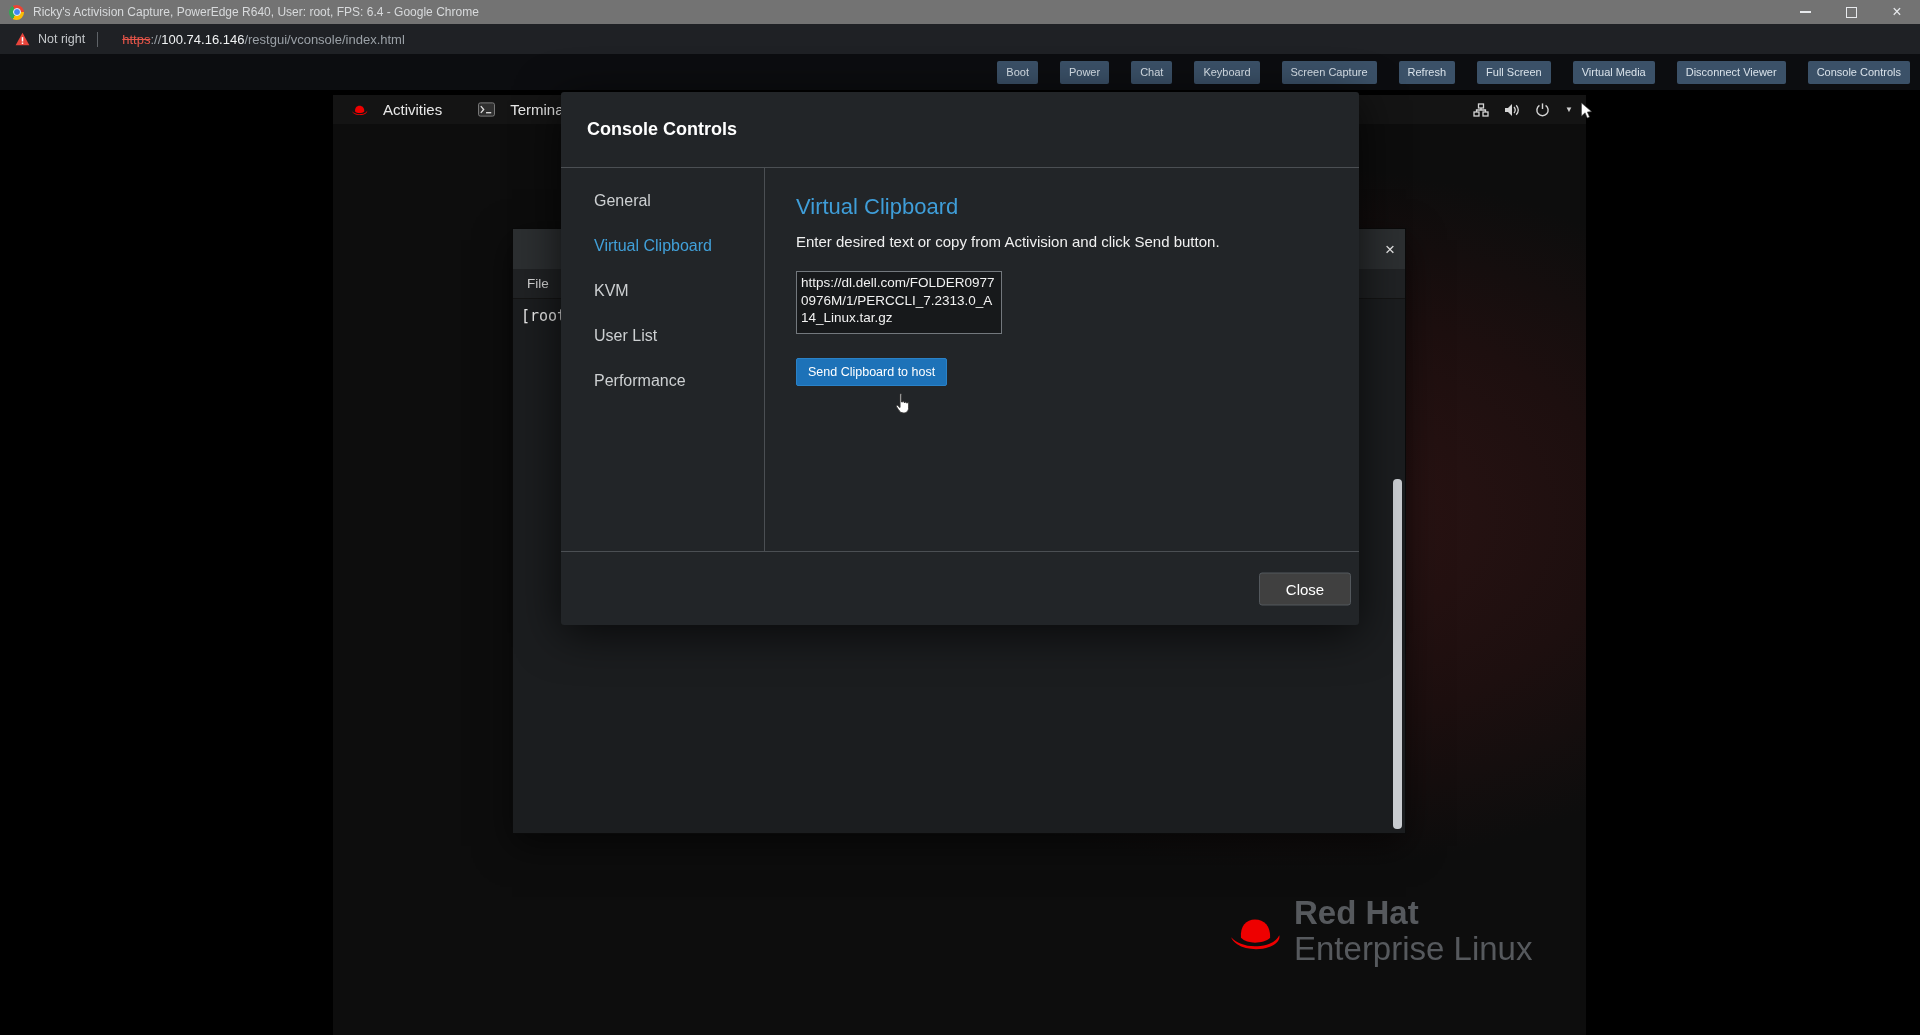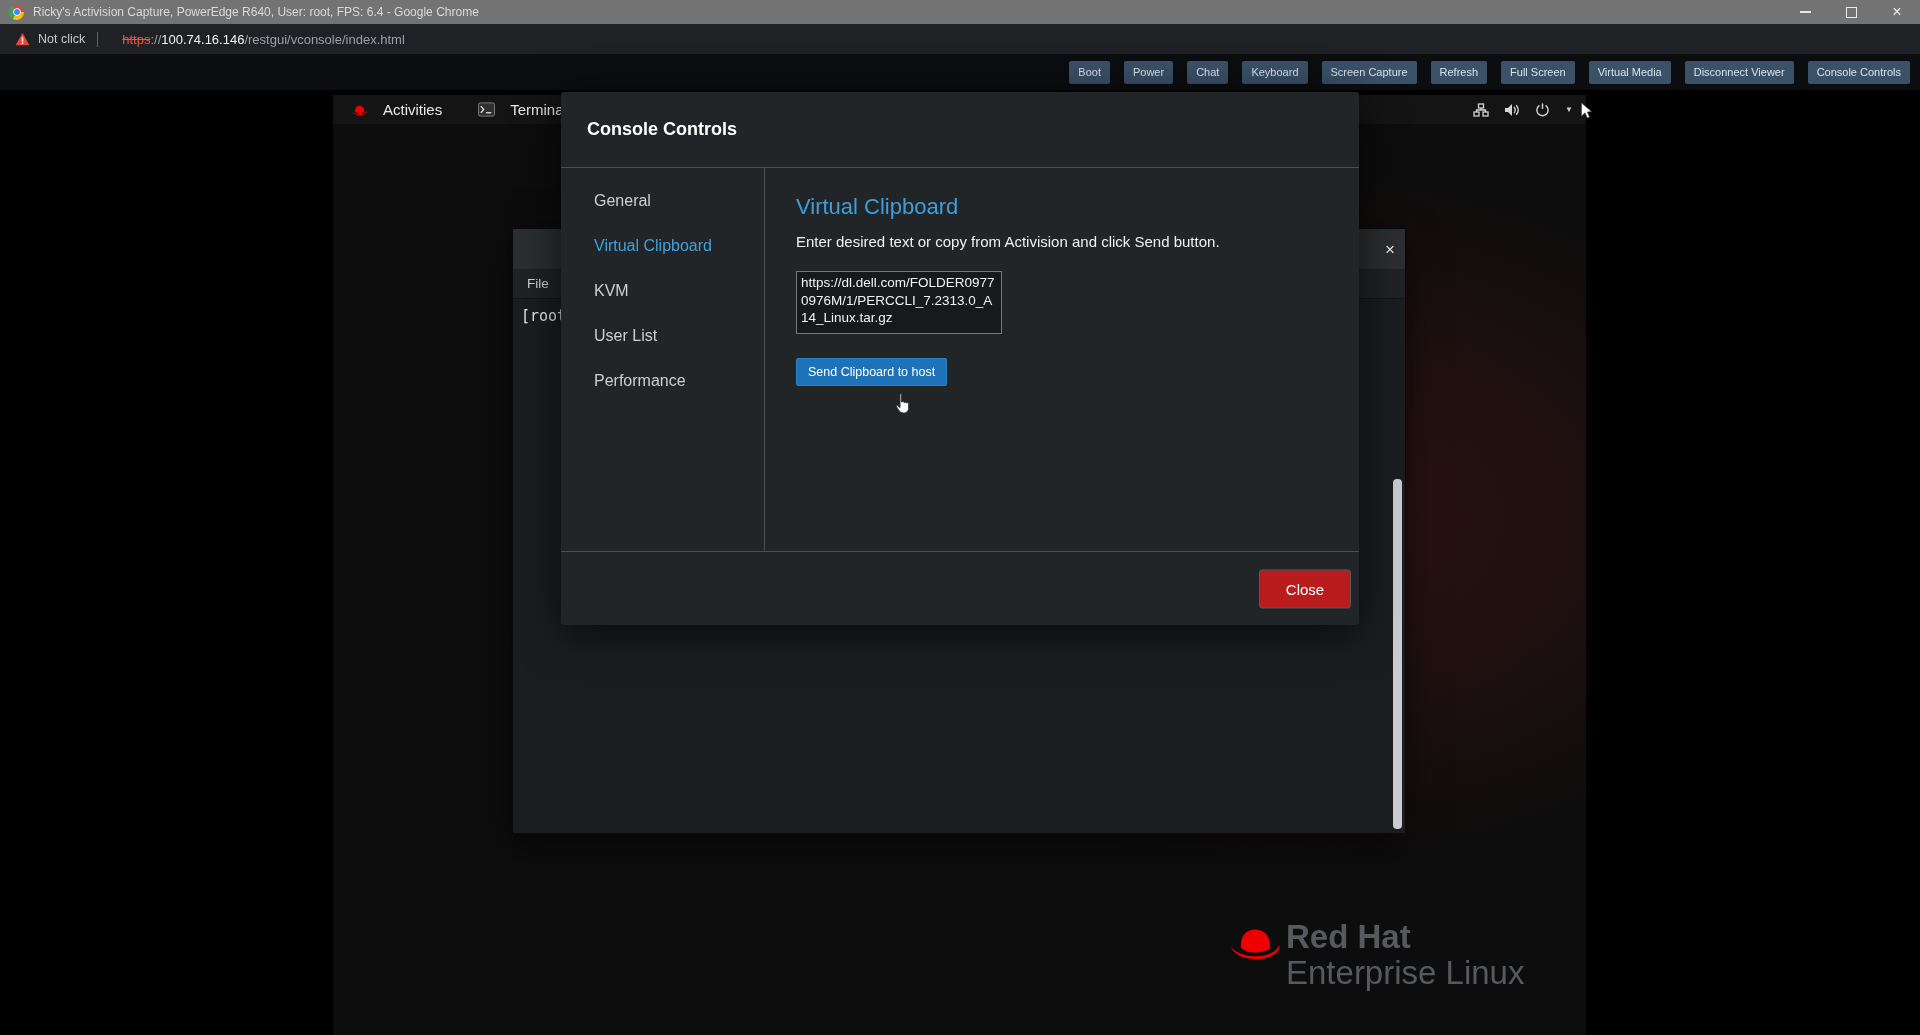--- a/index.html
+++ b/index.html
@@ -26,21 +26,21 @@
           display:flex;align-items:center;}
   .warn-icon{margin-left:15px;display:flex;}
   .notsecure{margin-left:8px;font-size:12.5px;color:#c4c7ca;}
   .url-divider{width:1px;height:15px;background:#5f6368;margin:0 12px;}
   .url{font-size:13px;color:#9aa0a6;white-space:nowrap;}
   .url .scheme{color:#e8564a;text-decoration:line-through;padding-left:12px;}
   .url .host{color:#f1f3f4;font-weight:normal;}
 
   
   .toolbar{position:absolute;top:54px;left:0;right:0;height:36px;background:#0c0d10;
-           display:flex;align-items:center;justify-content:flex-end;gap:14px;
+           display:flex;align-items:center;justify-content:flex-end;gap:22px;
            padding-right:10px;box-sizing:border-box;}
   .tb-btn{background:#3b5168;color:#d9e2ea;font-size:11px;line-height:1;padding:6px 9px;
           border:none;border-radius:2px;cursor:pointer;white-space:nowrap;
           font-family:"Liberation Sans","DejaVu Sans",sans-serif;}
 
   
   .main{position:absolute;top:90px;left:0;right:0;bottom:0;background:#000;}
 
   .remote{position:absolute;left:333px;top:5px;width:1253px;height:940px;
     background:radial-gradient(ellipse 720px 470px at 76% 45%,#2e1414 0%,#1d0f0f 45%,rgba(10,8,8,0) 75%),#0d0d0d;}
@@ -51,21 +51,21 @@
   .gb-activities{margin-left:18px;}
   .gb-terminal{margin-left:36px;}
   .hat-sm{width:17px;height:12px;display:block;}
   .gnome-right{margin-left:auto;display:flex;align-items:center;gap:15px;margin-right:13px;}
   .gnome-right .ico{display:flex;cursor:pointer;}
   .chev{font-size:8px;color:#cfcfcf;cursor:pointer;}
 
   .remote-cursor{position:absolute;left:1247px;top:7px;}
 
   
-  .rhel-logo{position:absolute;left:895px;top:824px;display:flex;align-items:flex-start;gap:4px;}
+  .rhel-logo{position:absolute;left:895px;top:800px;display:flex;align-items:center;gap:12px;}
   .hat-lg{width:54px;height:40px;margin-top:4px;display:block;}
   .rhel-text{color:#56595d;line-height:36px;font-size:33px;white-space:nowrap;}
   .rhel-line1{font-weight:bold;}
   .rhel-line2{font-weight:normal;}
 
   
   .terminal{position:absolute;left:512px;top:138px;width:894px;height:606px;
             background:#1b1d1f;border:1px solid #0a0a0a;box-sizing:border-box;
             box-shadow:0 12px 34px rgba(0,0,0,.55);}
   .term-titlebar{height:40px;background:#2c2f31;position:relative;}
@@ -97,21 +97,21 @@
            font-family:"Liberation Sans","DejaVu Sans",sans-serif;padding:2px 4px;
            box-sizing:border-box;resize:none;overflow:hidden;word-break:break-all;}
   .vc-note{margin-top:14px;font-size:15px;color:#f0f0f0;}
   .vc-send{margin-top:24px;background:#1d72b8;border:1px solid #2a82c8;color:#fff;
            font-size:12.5px;padding:6px 11px;border-radius:2px;cursor:pointer;
            font-family:"Liberation Sans","DejaVu Sans",sans-serif;}
   .hand-cursor{position:absolute;left:332px;top:300px;pointer-events:none;}
   .modal-footer{position:absolute;left:0;right:0;bottom:0;height:74px;
                 border-top:1px solid #4b4f53;box-sizing:border-box;}
   .modal-close{position:absolute;right:8px;top:50%;transform:translateY(-50%);
-               width:92px;height:39px;background:#b91c1c;border:1px solid #53585d;
+               width:92px;height:33px;background:#404040;border:1px solid #53585d;
                border-radius:3px;color:#fff;font-size:15px;cursor:pointer;
                font-family:"Liberation Sans","DejaVu Sans",sans-serif;}
 </style>
 </head>
 <body>
 
 <div class="screen">
 
   <div class="titlebar">
     <div class="chrome-icon"></div>
@@ -130,21 +130,21 @@
   </div>
 
   <div class="urlbar">
     <span class="warn-icon">
       <svg width="15" height="14" viewBox="0 0 24 22">
           <path d="M12 1 L23 21 H1 Z" fill="#e8453c"></path>
           <rect x="10.8" y="8" width="2.4" height="7" fill="#fff"></rect>
           <rect x="10.8" y="16.6" width="2.4" height="2.4" fill="#fff"></rect>
         </svg>
     </span>
-    <span class="notsecure">Not click</span>
+    <span class="notsecure">Not right</span>
     <span class="url-divider"></span>
     <span class="url">
       <span class="scheme">https</span><span>://</span><span class="host">100.74.16.146</span><span>/restgui/vconsole/index.html</span>
     </span>
   </div>
 
   <div class="toolbar">
     <button class="tb-btn">Boot</button>
     <button class="tb-btn">Power</button>
     <button class="tb-btn">Chat</button>

